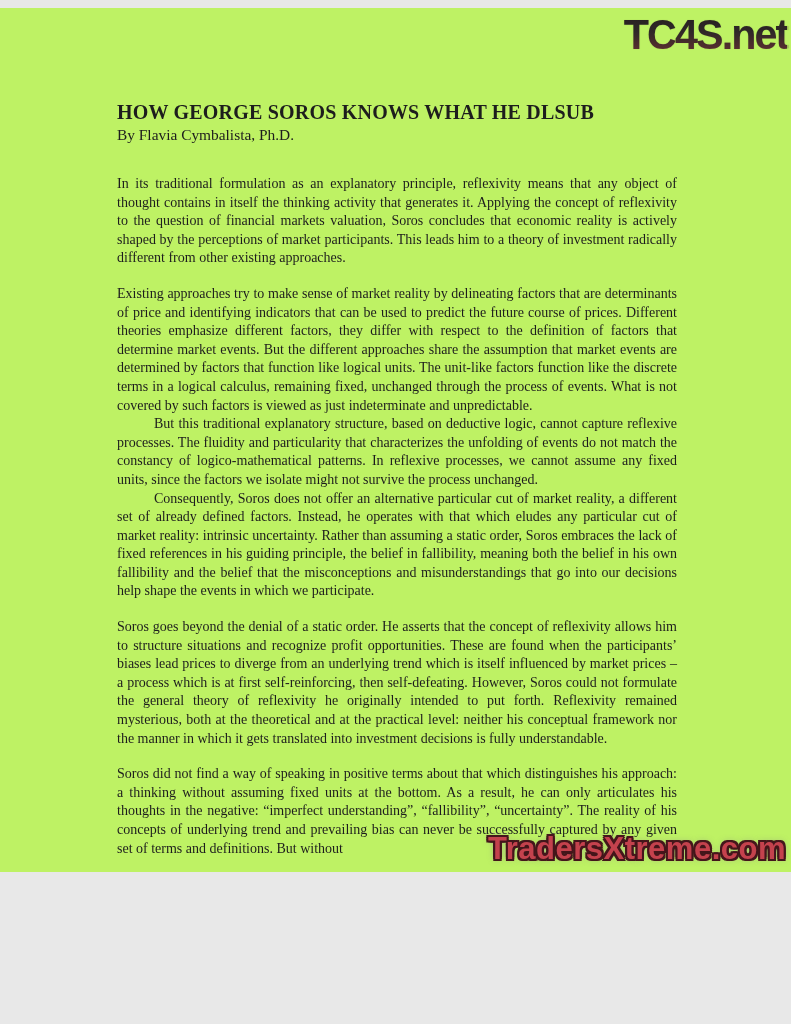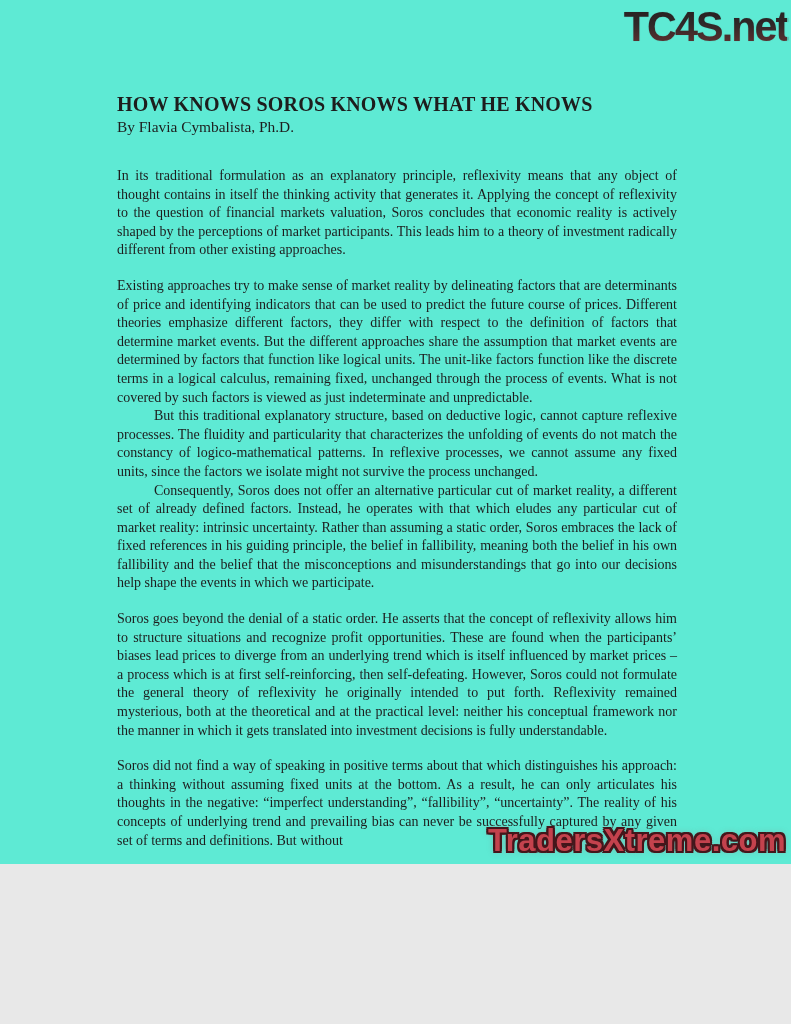--- a/index.html
+++ b/index.html
@@ -1,21 +1,21 @@
 <!DOCTYPE html>
 <html><head>
 <meta charset="utf-8">
 <style>
   html, body { margin: 0; padding: 0; background: #e8e8e8; }
   .page {
     position: relative;
     width: 791px;
     height: 864px;
-    margin: 0 auto;
-    background: #5eead4;
+    margin: 8px auto;
+    background: #bef264;
     overflow: hidden;
     font-family: "Liberation Serif", serif;
   }
 
   
   .top-logo {
     position: absolute;
     top: 2px;
     right: 4px;
     font-family: "Liberation Sans", sans-serif;
@@ -117,21 +117,21 @@
   }
 </style>
 </head>
 <body>
 
 <div class="page">
 
   <div class="top-logo">TC4S.net</div>
 
   <div class="content">
-    <h1 class="title">HOW KNOWS SOROS KNOWS WHAT HE KNOWS</h1>
+    <h1 class="title">HOW GEORGE SOROS KNOWS WHAT HE DLSUB</h1>
     <div class="byline">By Flavia Cymbalista, Ph.D.</div>
 
     <p class="body first">In its traditional formulation as an explanatory principle, reflexivity means that any object of thought contains in itself the thinking activity that generates it. Applying the concept of reflexivity to the question of financial markets valuation, Soros concludes that economic reality is actively shaped by the perceptions of market participants. This leads him to a theory of investment radically different from other existing approaches.</p>
 
     <p class="body spaced">Existing approaches try to make sense of market reality by delineating factors that are determinants of price and identifying indicators that can be used to predict the future course of prices. Different theories emphasize different factors, they differ with respect to the definition of factors that determine market events. But the different approaches share the assumption that market events are determined by factors that function like logical units. The unit-like factors function like the discrete terms in a logical calculus, remaining fixed, unchanged through the process of events. What is not covered by such factors is viewed as just indeterminate and unpredictable.</p>
 
     <p class="body indent">But this traditional explanatory structure, based on deductive logic, cannot capture reflexive processes. The fluidity and particularity that characterizes the unfolding of events do not match the constancy of logico-mathematical patterns. In reflexive processes, we cannot assume any fixed units, since the factors we isolate might not survive the process unchanged.</p>
 
     <p class="body indent">Consequently, Soros does not offer an alternative particular cut of market reality, a different set of already defined factors. Instead, he operates with that which eludes any particular cut of market reality: intrinsic uncertainty.  Rather than assuming a static order, Soros embraces the lack of fixed references in his guiding principle, the belief in fallibility, meaning both the belief in his own fallibility and the belief that the misconceptions and misunderstandings that go into our decisions help shape the events in which we participate.</p>
 

